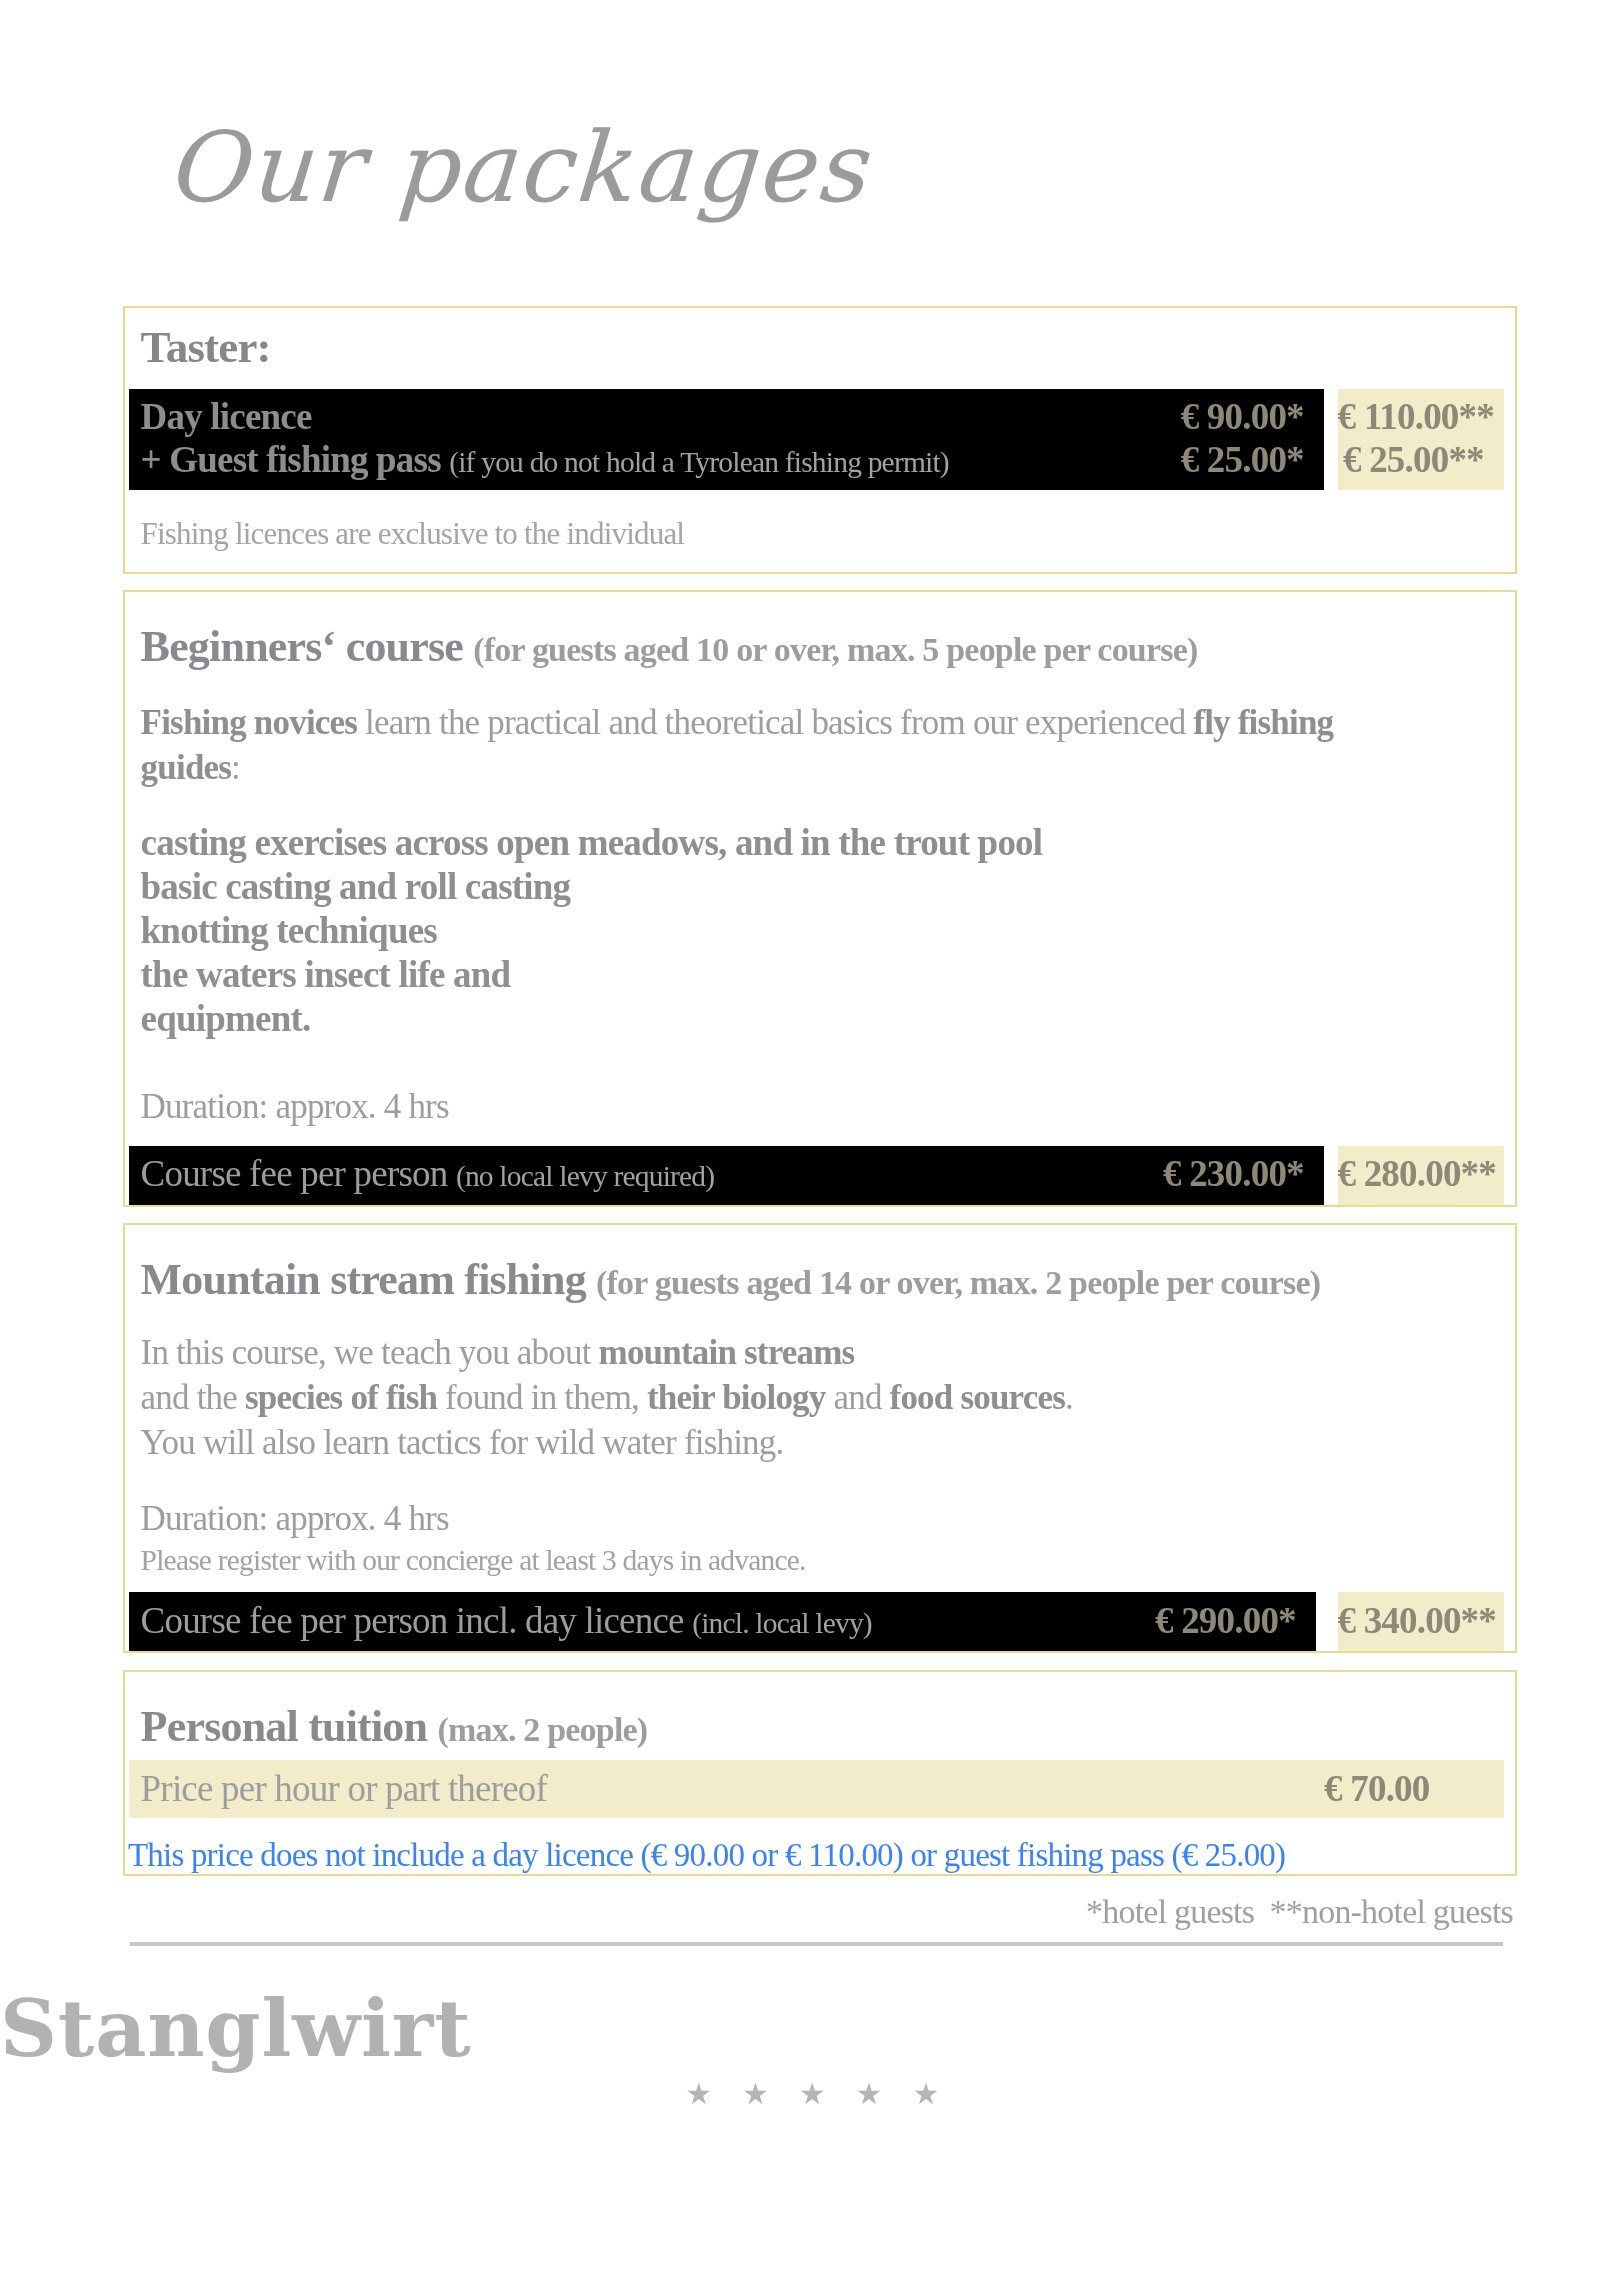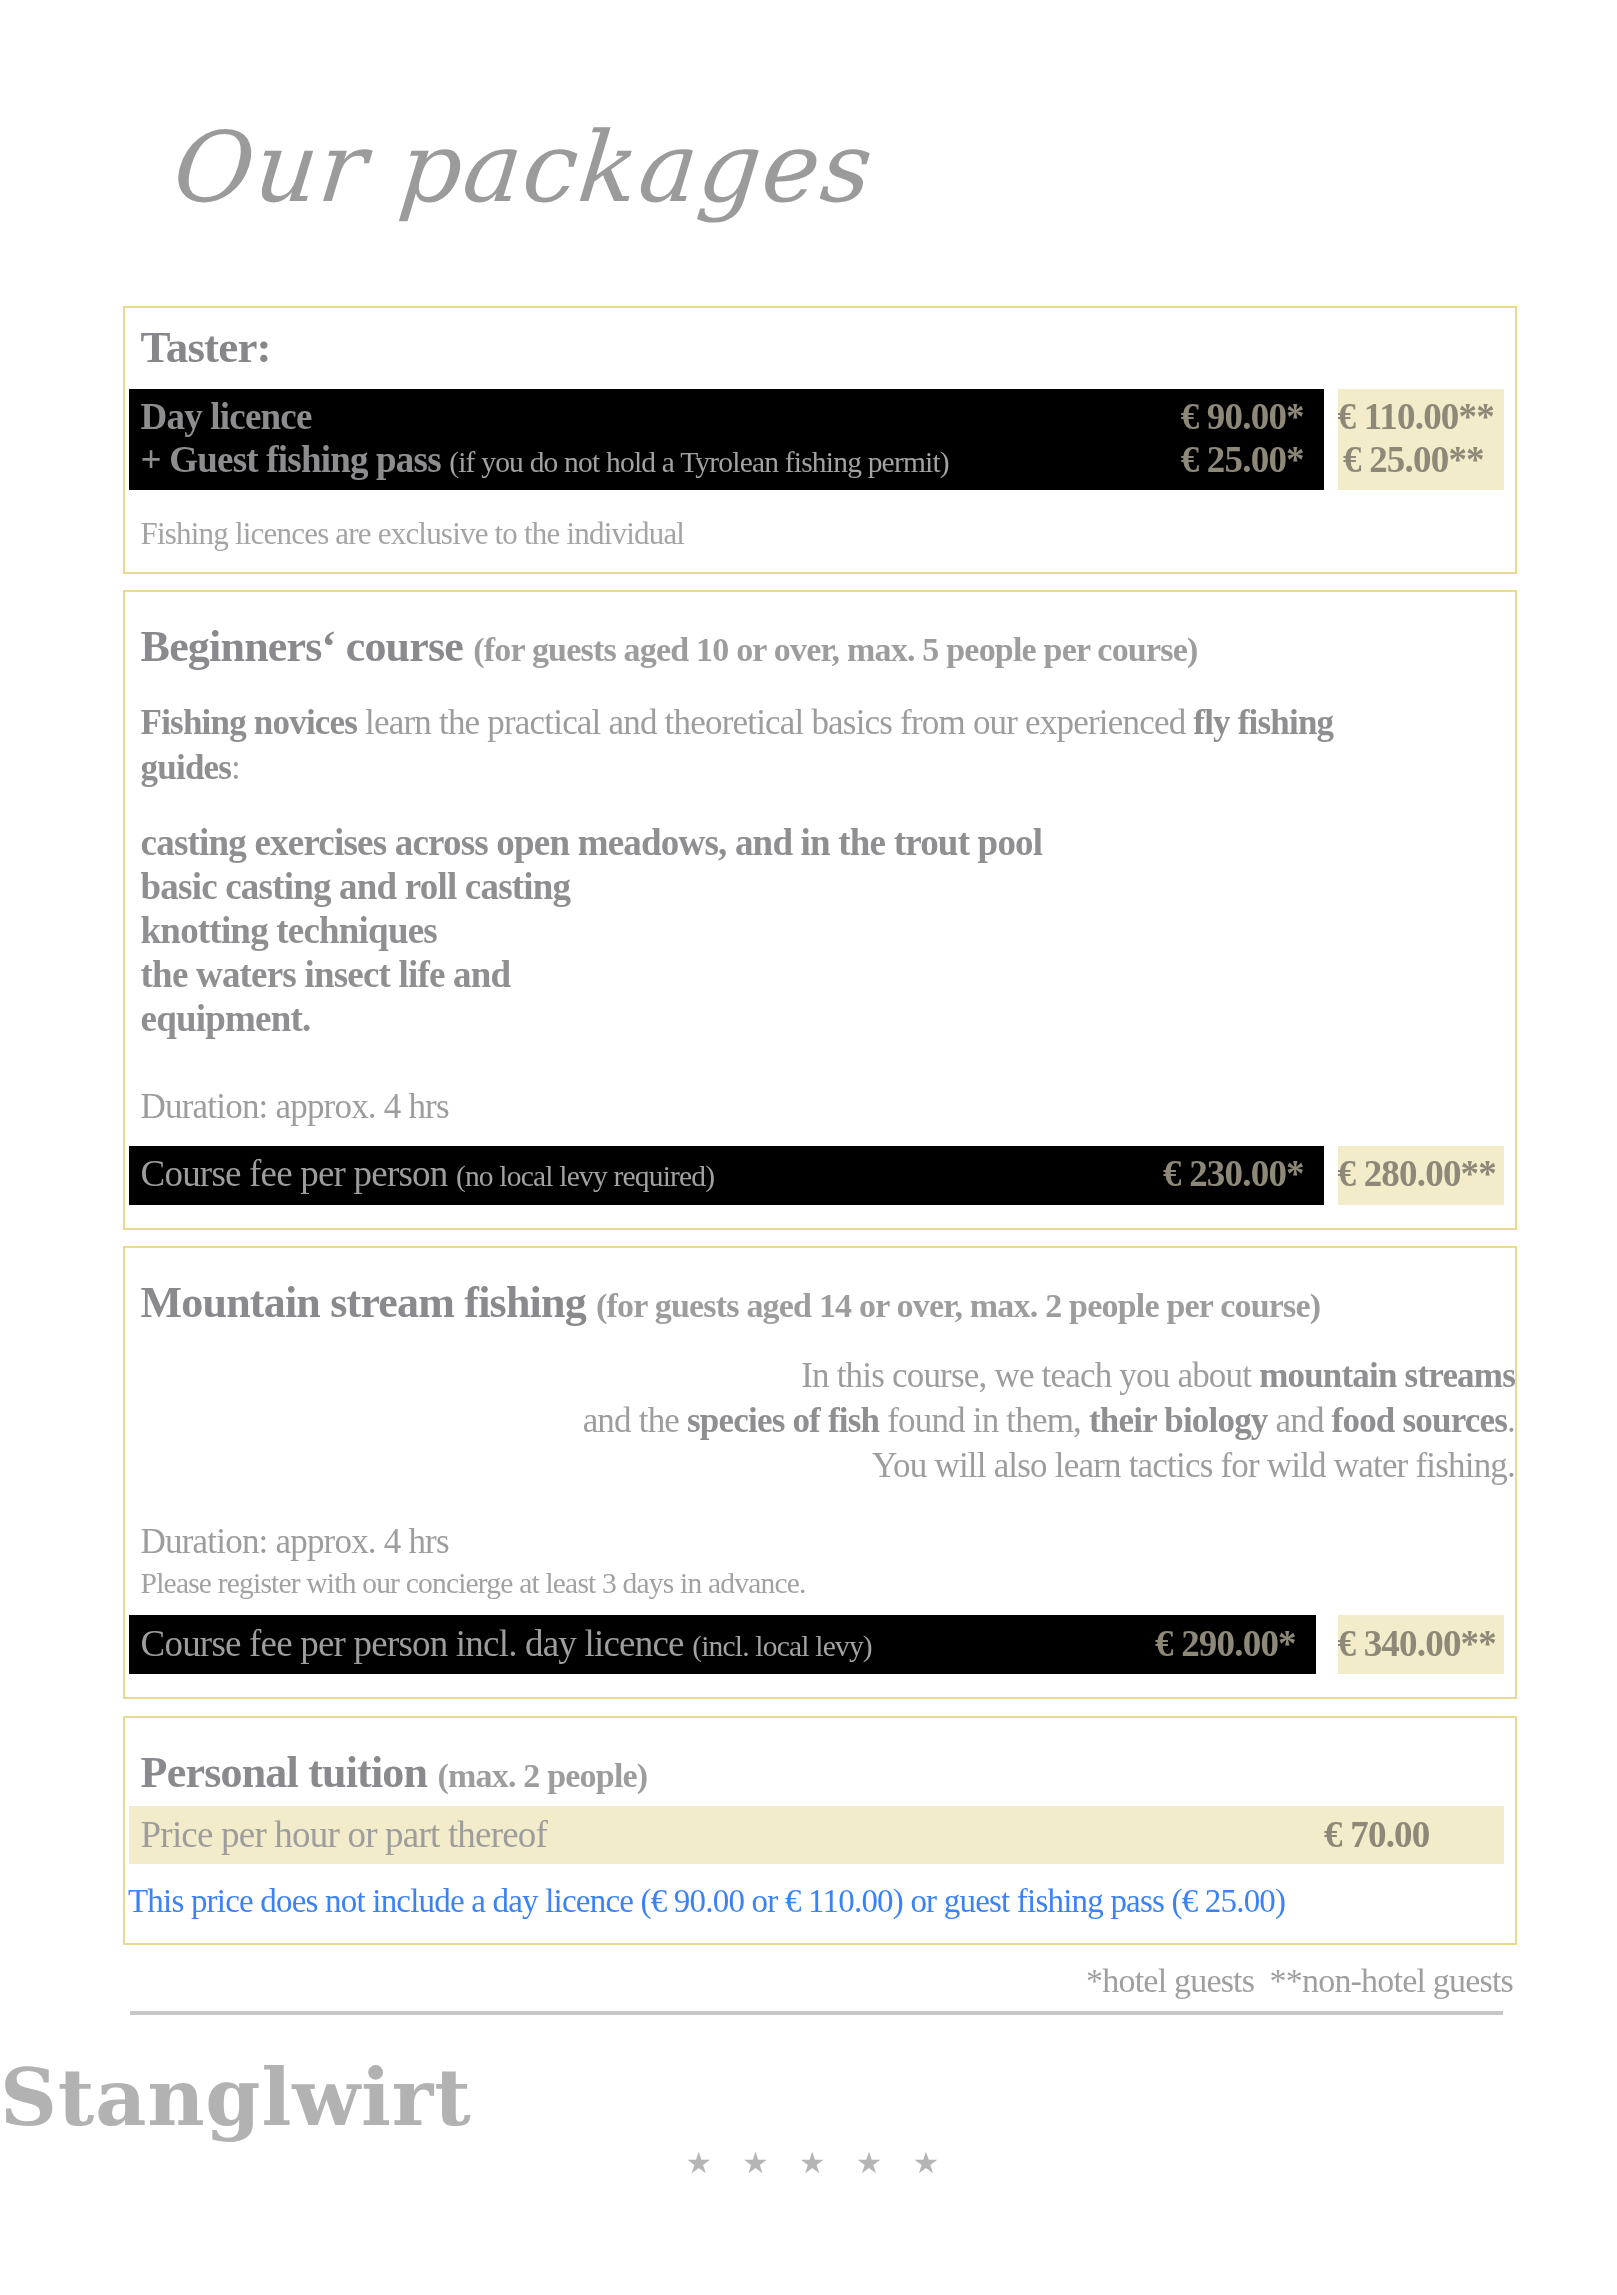--- a/index.html
+++ b/index.html
@@ -9,21 +9,21 @@
     overflow:hidden;
   }
   .script-title {
     margin:105px 0 0 168px; font-size:97px; line-height:1.3;
     font-style:italic; font-family:"DejaVu Serif","Liberation Serif",serif;
     color:#9b9b9b; transform:skewX(-6deg); transform-origin:left bottom;
     letter-spacing:1.6px;
   }
   .box {
     box-sizing:border-box; width:1394px; margin:0 0 16.4px 123px;
-    border:2.5px solid #e9da93; background:#ffffff; padding-bottom:23px;
+    border:2.5px solid #e9da93; background:#ffffff; 
   }
   .box.first { margin-top:75px; padding-bottom:20px; }
   .h-small {
     margin:13px 0 0 15.6px; font-size:45px; line-height:52px;
     font-weight:bold; color:#87878b; letter-spacing:-0.8px;
   }
   .h-large {
     margin:28px 0 0 15.6px; font-size:44px; line-height:54px;
     color:#9d9d9d; letter-spacing:-0.8px; white-space:nowrap;
   }
@@ -133,21 +133,21 @@
         <div class="price tall">€ 230.00*</div>
       </div>
       <div class="cell-side">
         <div class="price tall">€ 280.00**</div>
       </div>
     </div>
   </section>
 
   <section class="box">
     <h2 class="h-large"><span class="bold">Mountain stream fishing</span> <span class="h-note">(for guests aged 14 or over, max. 2 people per course)</span></h2>
-    <p class="body" style="margin-top:19.7px;text-align:right;">
+    <p class="body" style="margin-top:19.7px;">
       <span class="rich-line"><span>In this course, we teach you about </span><span class="bold">mountain streams</span></span><br>
       <span class="rich-line"><span>and the </span><span class="bold">species of fish</span><span> found in them, </span><span class="bold">their biology</span><span> and </span><span class="bold">food sources</span><span>.</span></span><br>
       <span class="rich-line"><span>You will also learn tactics for wild water fishing.</span></span>
     </p>
     <p class="body duration-tight">Duration: approx. 4 hrs</p>
     <p class="register">Please register with our concierge at least 3 days in advance.</p>
     <div class="feerow" style="margin-top:13px;gap:8px;">
       <div class="cell-main">
         <div class="fee-lbl"><span>Course fee per person incl. day licence</span> <span class="small-note">(incl. local levy)</span></div>
         <div class="price tall">€ 290.00*</div>

